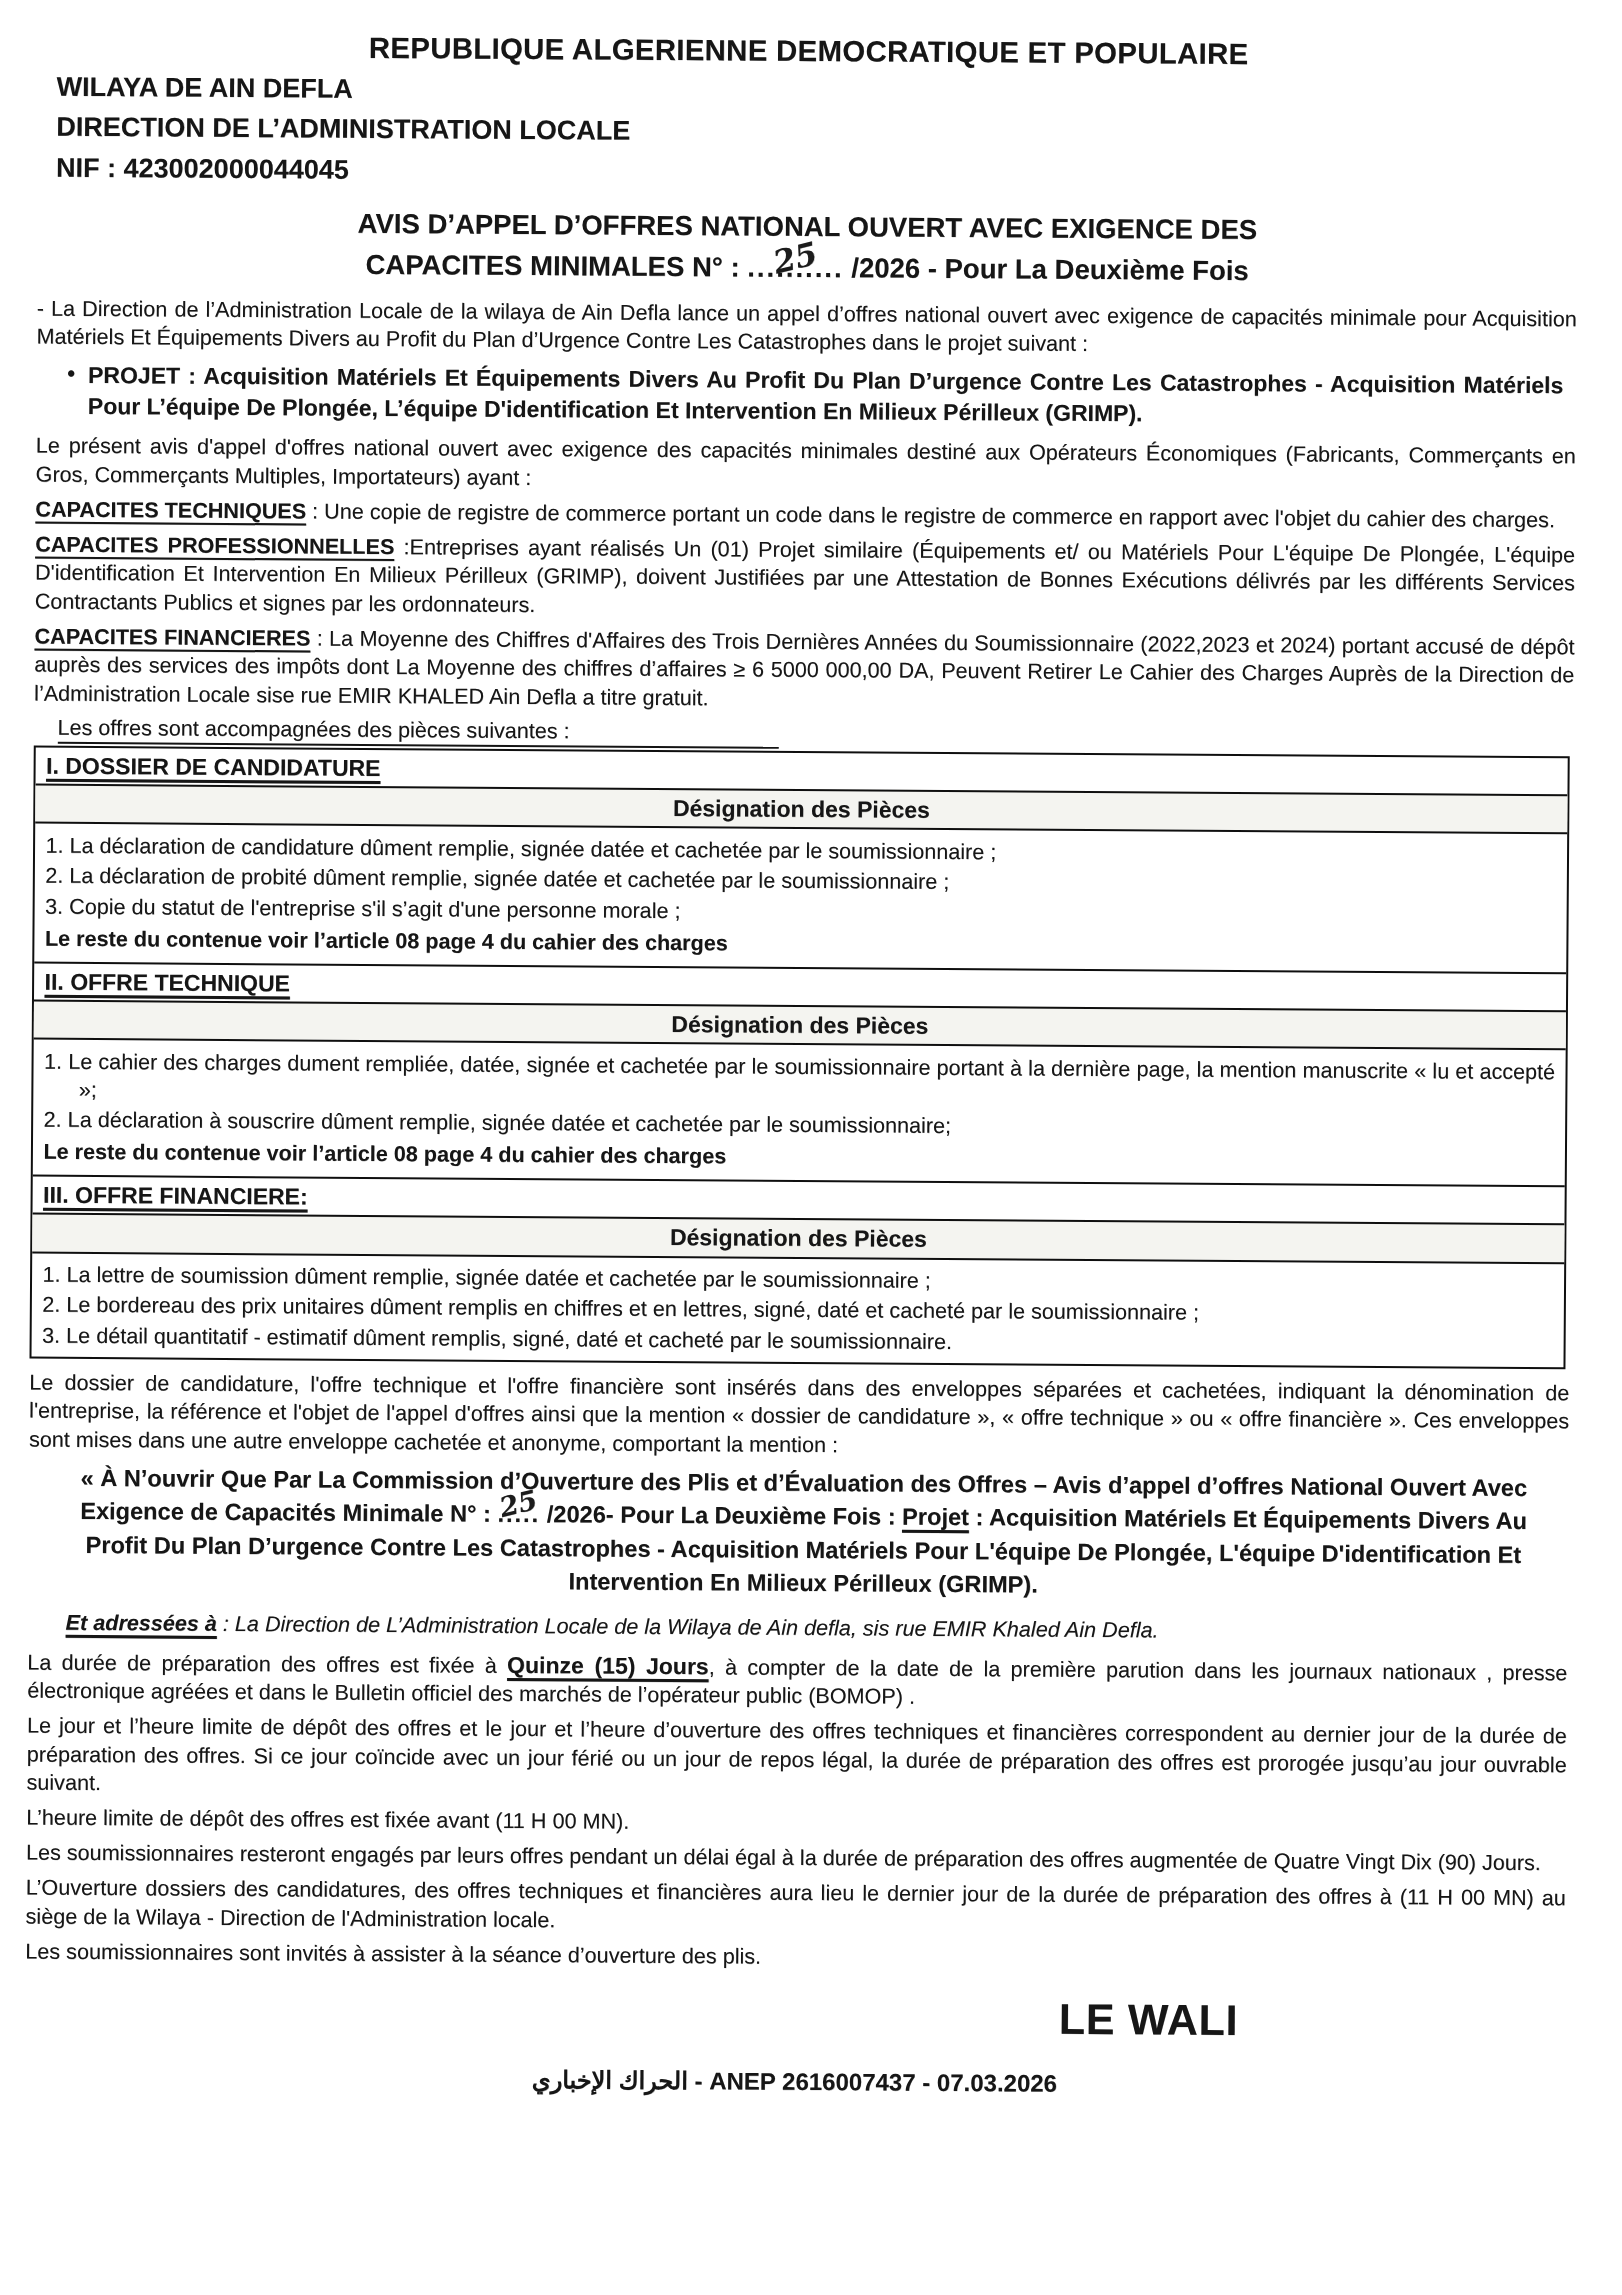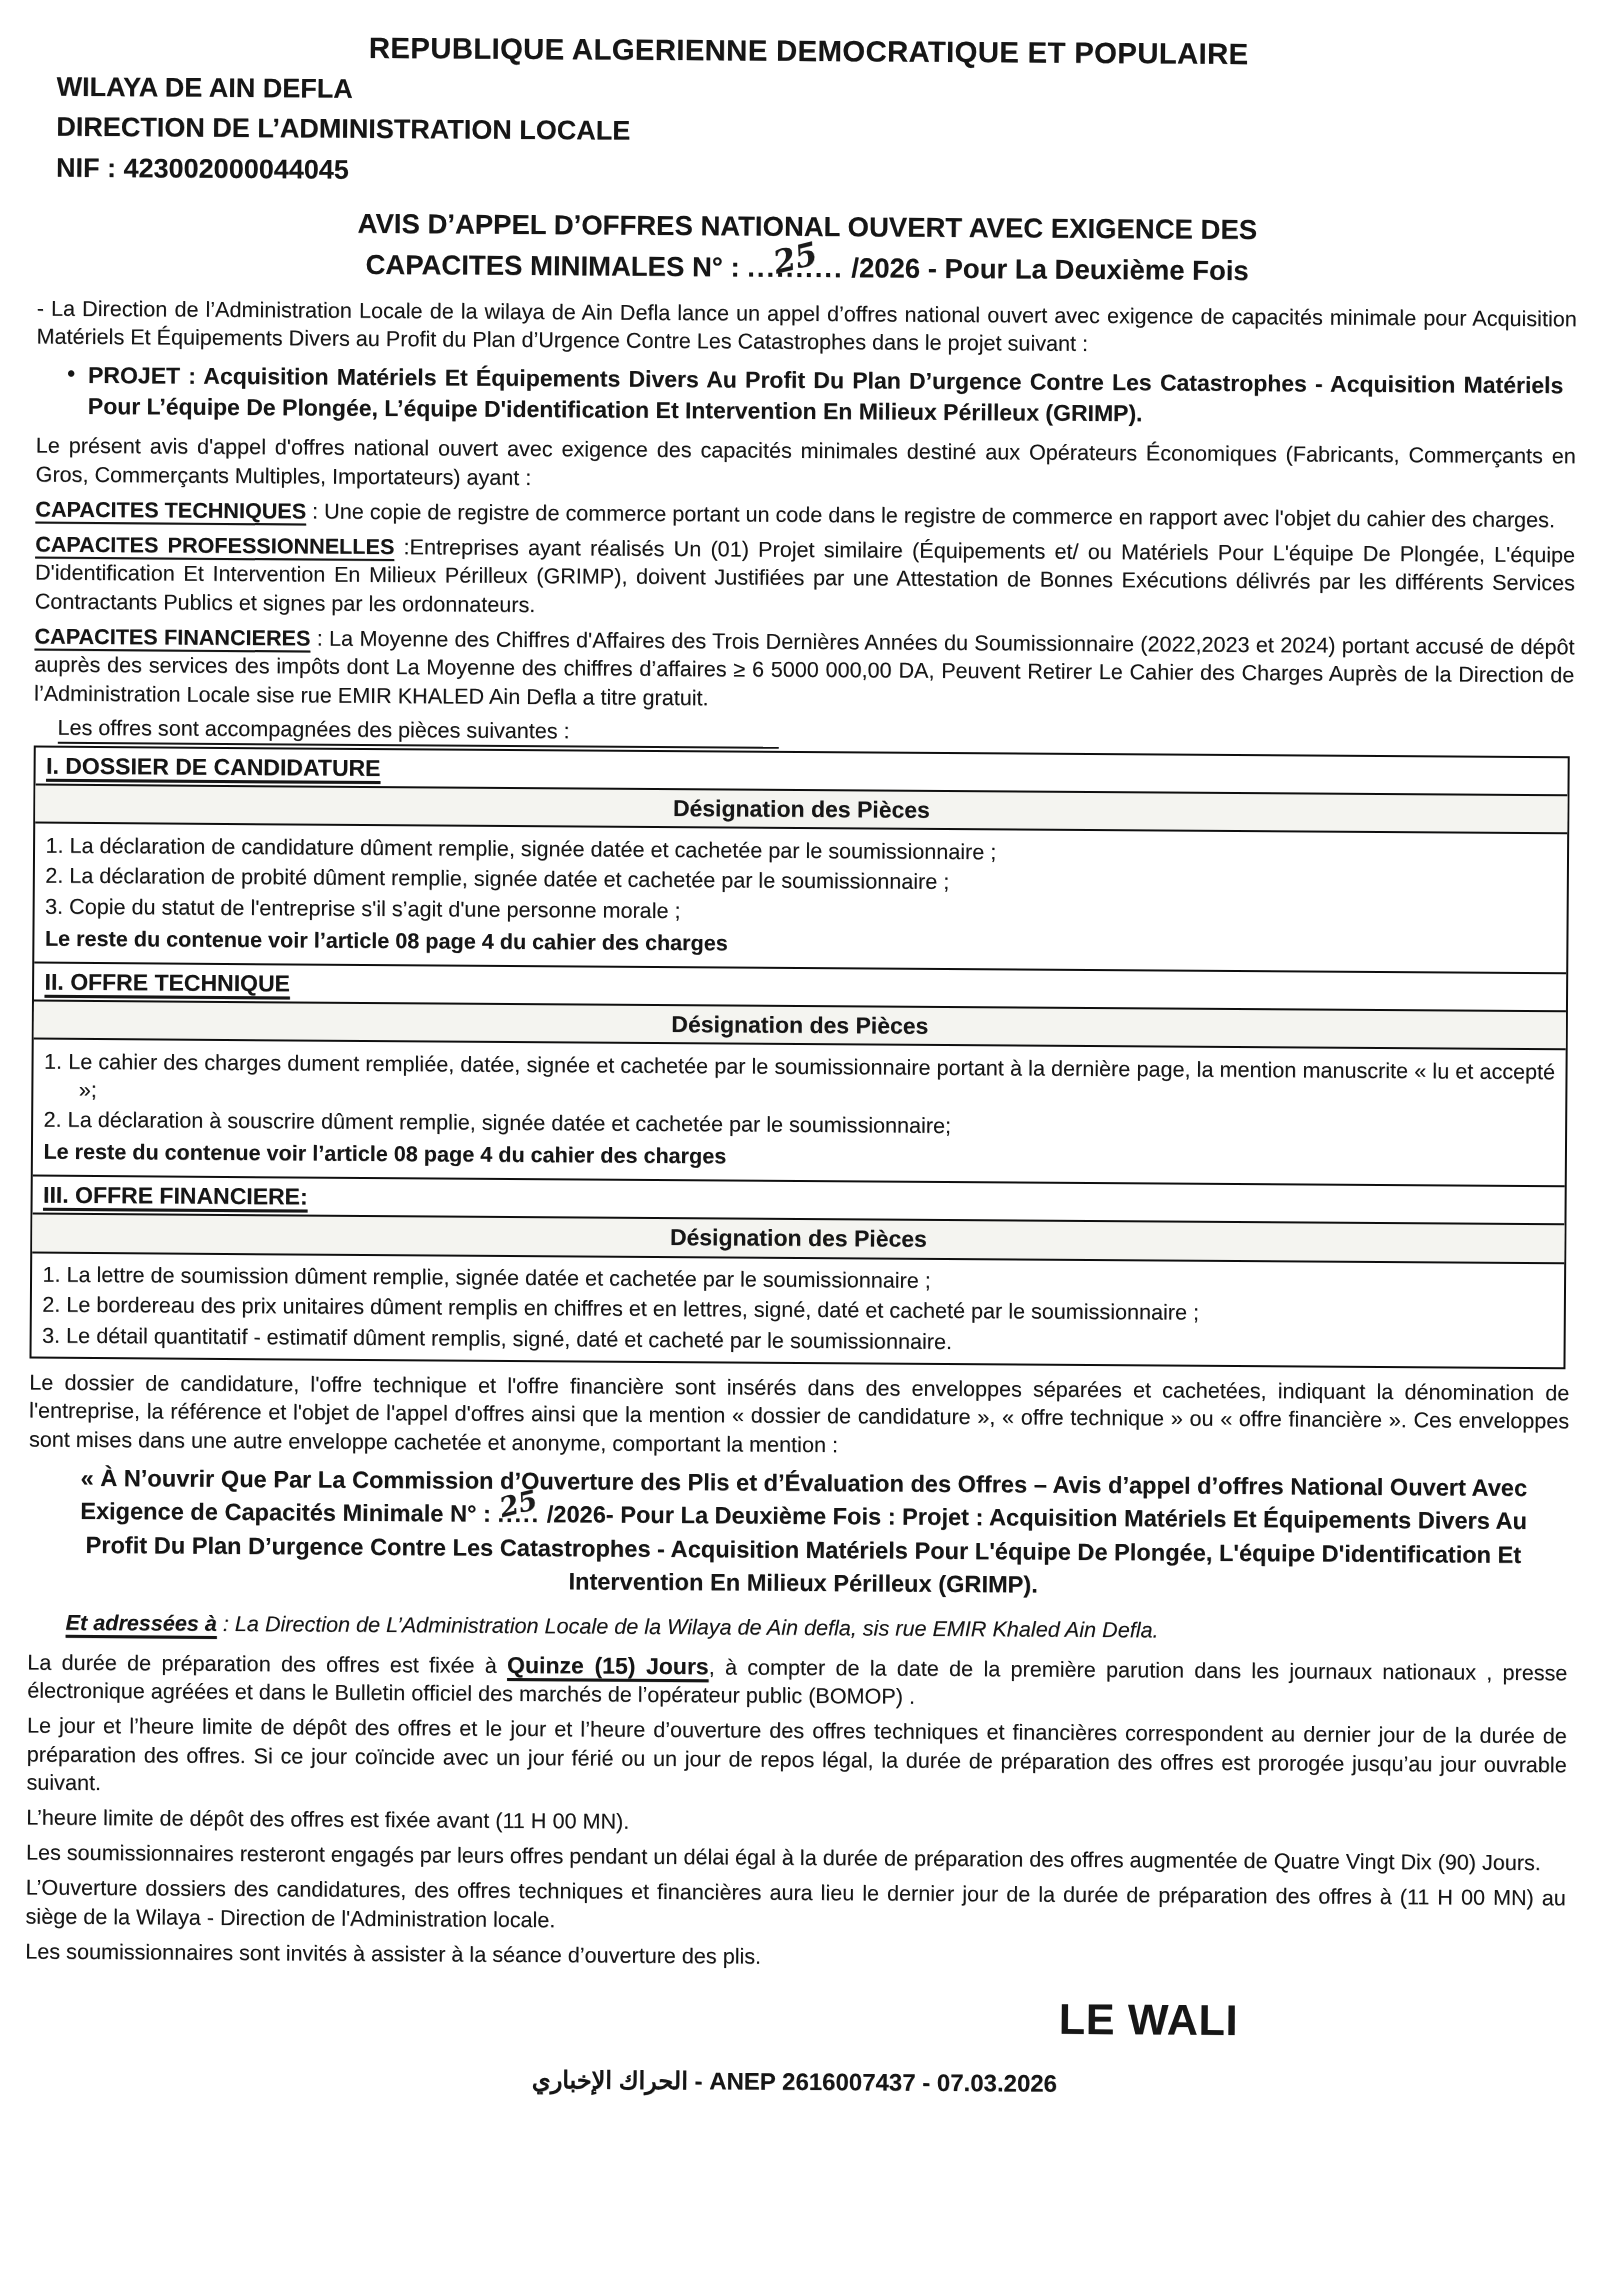--- a/index.html
+++ b/index.html
@@ -111,20 +111,21 @@
     padding-bottom: 5.2px;
   }
   .mention {
     font-weight: bold;
     font-size: 23.6px;
     line-height: 1.42;
     text-align: center;
     margin: 7.9px 19.6px 0 30px;
   }
   .u-label {
+    text-decoration: underline;
     text-underline-offset: 5.2px;
     text-decoration-thickness: 2.6px;
   }
   .adressees {
     font-size: 21.6px;
     font-style: italic;
     margin: 14.4px 0 0 38px;
   }
   .adr-lbl {
     font-weight: bold;

